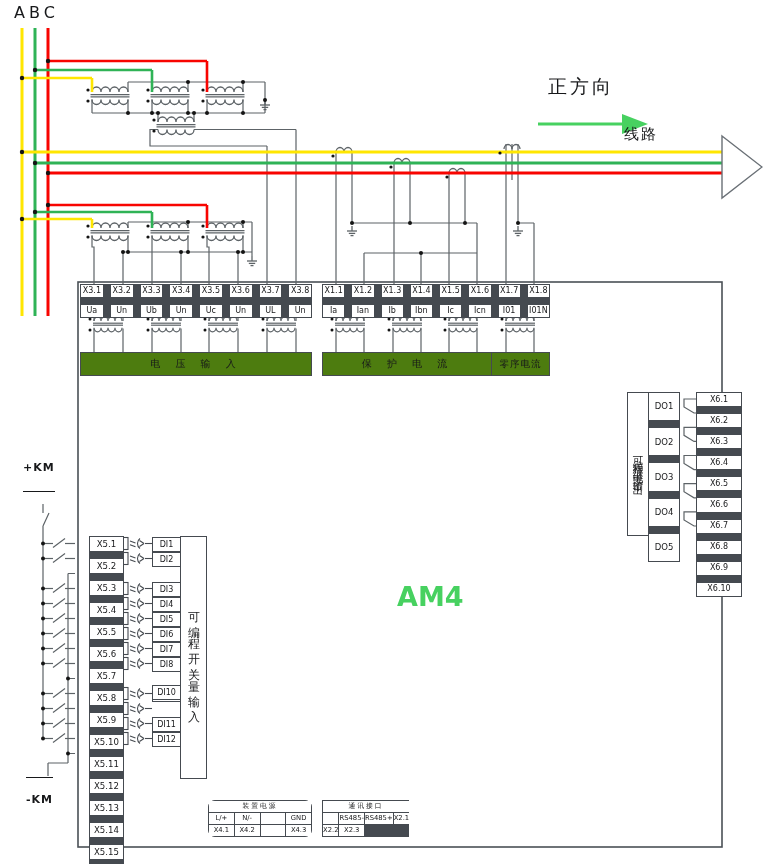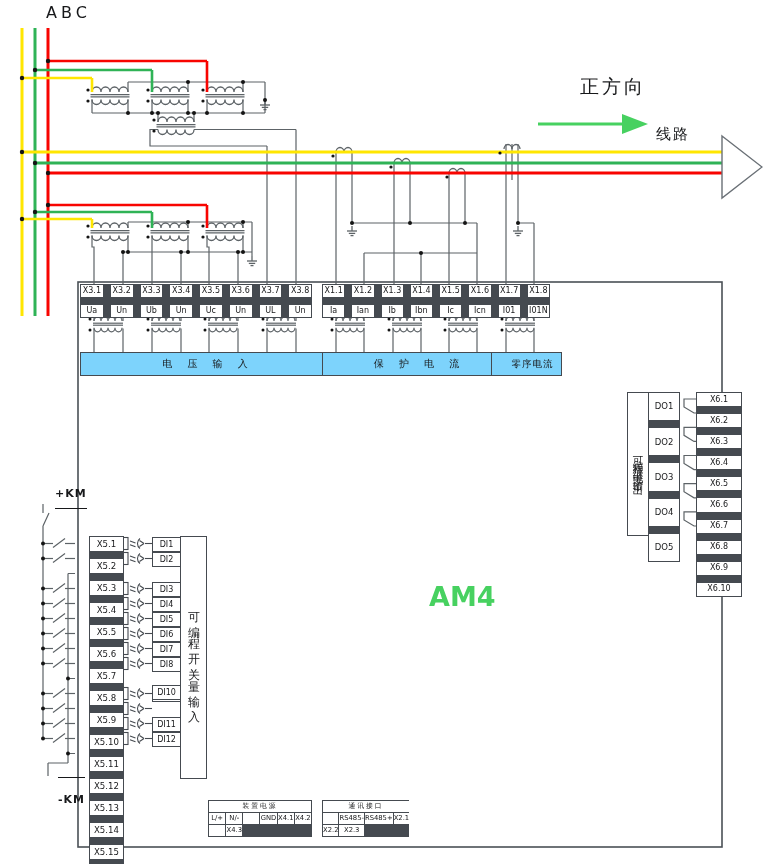--- a/index.html
+++ b/index.html
@@ -1,51 +1,51 @@
 <!DOCTYPE html>
 <html><head>
 <meta charset="utf-8">
 <style>
   html,body{margin:0;padding:0;background:#fff;}
   .stage{position:relative;width:763px;height:864px;background:#fff;overflow:hidden;
          font-family:"DejaVu Sans",sans-serif;color:#17181a;}
   .stage svg{position:absolute;left:0;top:0;}
-  .lbl{position:absolute;white-space:nowrap;margin-left:32px;}
+  .lbl{position:absolute;white-space:nowrap;}
   .abc{left:14px;top:3px;font-size:16px;letter-spacing:4px;}
   .dir{left:548px;top:74px;font-size:19px;letter-spacing:3px;}
   .lineLbl{left:624px;top:125px;font-size:15px;letter-spacing:2px;}
   .am4{left:397px;top:581px;font-size:27px;font-weight:bold;}
   .km{font-size:11px;font-weight:bold;letter-spacing:1px;}
-  .kmPlus{left:23px;top:487px;border-bottom:1.5px solid #17181a;padding-bottom:8px;}
+  .kmPlus{left:23px;top:461px;border-bottom:1.5px solid #17181a;padding-bottom:17px;}
   .kmMinus{left:26px;top:777px;border-top:1.5px solid #17181a;padding-top:15px;text-align:right;}
   .tblock{position:absolute;display:grid;background:#454a50;gap:8px;border:1px solid #454a50;}
   .tcell{background:#fff;display:flex;align-items:center;justify-content:center;
          font-size:8px;line-height:1;white-space:nowrap;}
   .x3{left:80px;top:284px;width:230px;grid-template-columns:repeat(8,1fr);grid-auto-rows:12px;}
   .x1{left:322px;top:284px;width:226px;grid-template-columns:repeat(8,1fr);grid-auto-rows:12px;}
-  .titleBox{position:absolute;border:1px solid #454a50;background:#7dd3fc;display:flex;
-            align-items:center;justify-content:center;font-size:10px;letter-spacing:6px;padding-left:12px;}
+  .titleBox{position:absolute;border:1px solid #454a50;background:#4d7c0f;display:flex;
+            align-items:center;justify-content:center;font-size:10px;letter-spacing:6px;}
   .titleBox.zero{letter-spacing:1px;font-size:9.5px;}
   .vbox{position:absolute;border:1px solid #454a50;background:#fff;display:flex;
         align-items:center;justify-content:center;}
   .vtext{writing-mode:vertical-rl;text-orientation:upright;font-size:11px;letter-spacing:6px;}
   .doCol{left:648px;top:392px;width:30px;grid-template-columns:1fr;grid-auto-rows:27.2px;}
   .doCol .tcell{font-size:8.5px;}
   .x6Col{left:696px;top:392px;width:44px;grid-template-columns:1fr;grid-auto-rows:13.1px;text-align:right;}
   .x5Col{left:75px;top:536px;width:33px;grid-template-columns:1fr;grid-auto-rows:14px;margin-left:14px;}
   .x5Col .tcell{font-size:8.6px;}
   .diCell{position:absolute;left:152px;width:27px;height:13px;border:1px solid #454a50;
           background:#fff;display:flex;align-items:center;justify-content:center;font-size:8px;}
   .diTitle{left:180px;top:536px;width:25px;height:241px;}
   .diTitle .vtext{font-size:12px;letter-spacing:14px;}
   .doTitle{left:627px;top:392px;width:21px;height:142px;}
   .btable{position:absolute;display:grid;background:#454a50;gap:1px;border:1px solid #454a50;}
   .btable .hd{grid-column:1/-1;font-size:9px;letter-spacing:2px;height:20px;}
   .btable .tcell{height:11px;font-size:6.8px;}
-  .pwr{left:208px;top:800px;width:102px;grid-template-columns:repeat(6,1fr);}
+  .pwr{left:208px;top:800px;width:102px;grid-template-columns:repeat(4,1fr);border-radius:7px;}
   .com{left:322px;top:800px;width:85px;grid-template-columns:repeat(4,1fr);}
 </style>
 </head>
 <body>
 
 <div class="stage">
 
 <svg width="763" height="864" viewBox="0 0 763 864">
   <defs>
     <g id="pt" stroke="#5d6367" stroke-width="1.3" fill="none">

